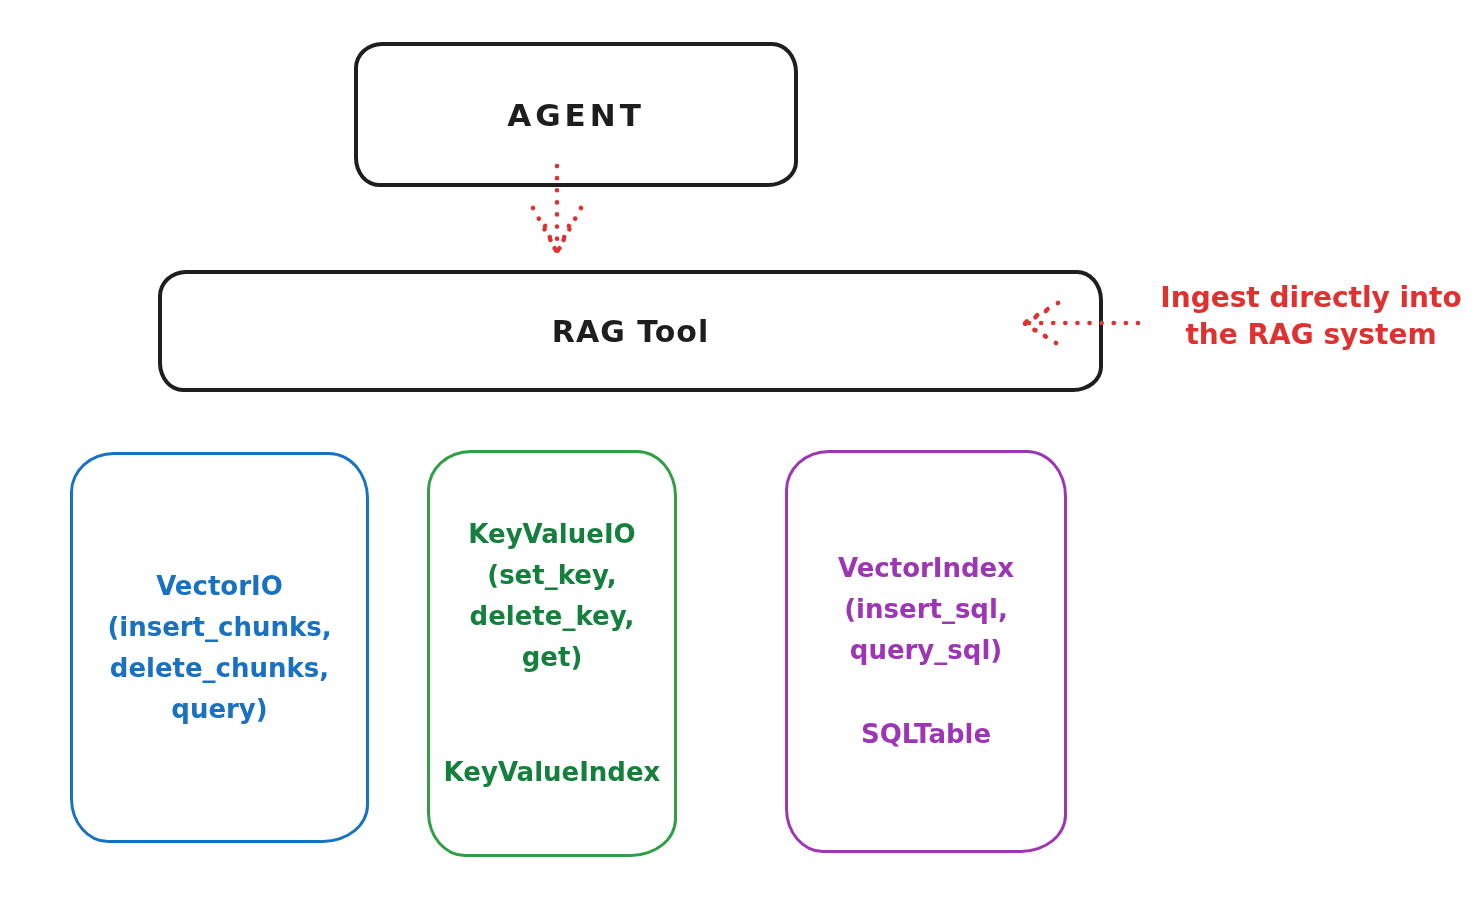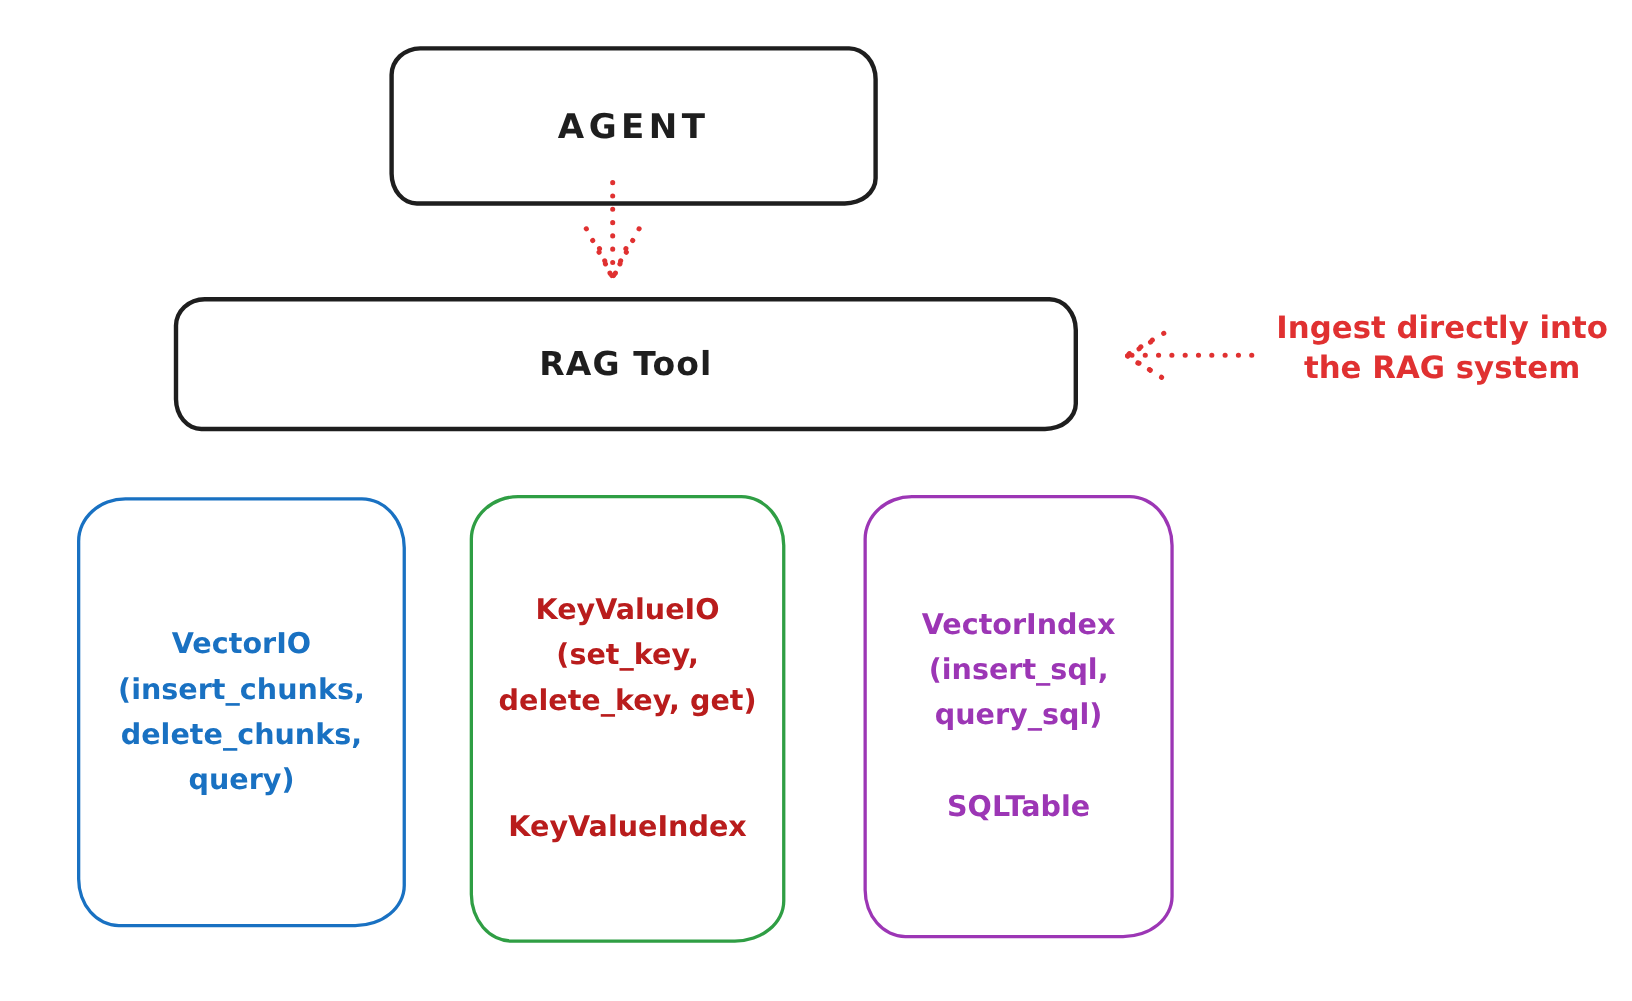--- a/index.html
+++ b/index.html
@@ -33,44 +33,44 @@
   }
   .node-agent {
     left: 354px; top: 42px;
     width: 444px; height: 145px;
     font-size: 31px;
     font-weight: bold;
     letter-spacing: 4px;
   }
   .node-rag {
     left: 158px; top: 270px;
-    width: 822px; height: 122px;
+    width: 945px; height: 122px;
     font-size: 30px;
     font-weight: bold;
     letter-spacing: 1px;
   }
   
   .node-backend {
     border-radius: 44px 40px 46px 38px / 40px 46px 38px 44px;
     font-size: 26px;
     font-weight: bold;
     line-height: 41px;
     padding: 10px 6px;
   }
   .node-vector {
     left: 70px; top: 452px;
     width: 299px; height: 391px;
     border: 3.5px solid #1971c2;
     color: #1971c2;
   }
   .node-keyvalue {
     left: 427px; top: 450px;
-    width: 287px; height: 407px;
+    width: 250px; height: 407px;
     border: 3.5px solid #2f9e44;
-    color: #b91c1c;
+    color: #15803d;
     gap: 31px;
   }
   .node-relational {
     left: 785px; top: 450px;
     width: 282px; height: 403px;
     border: 3.5px solid #9c36b5;
     color: #9c36b5;
   }
   .methods {
     white-space: pre-line;

